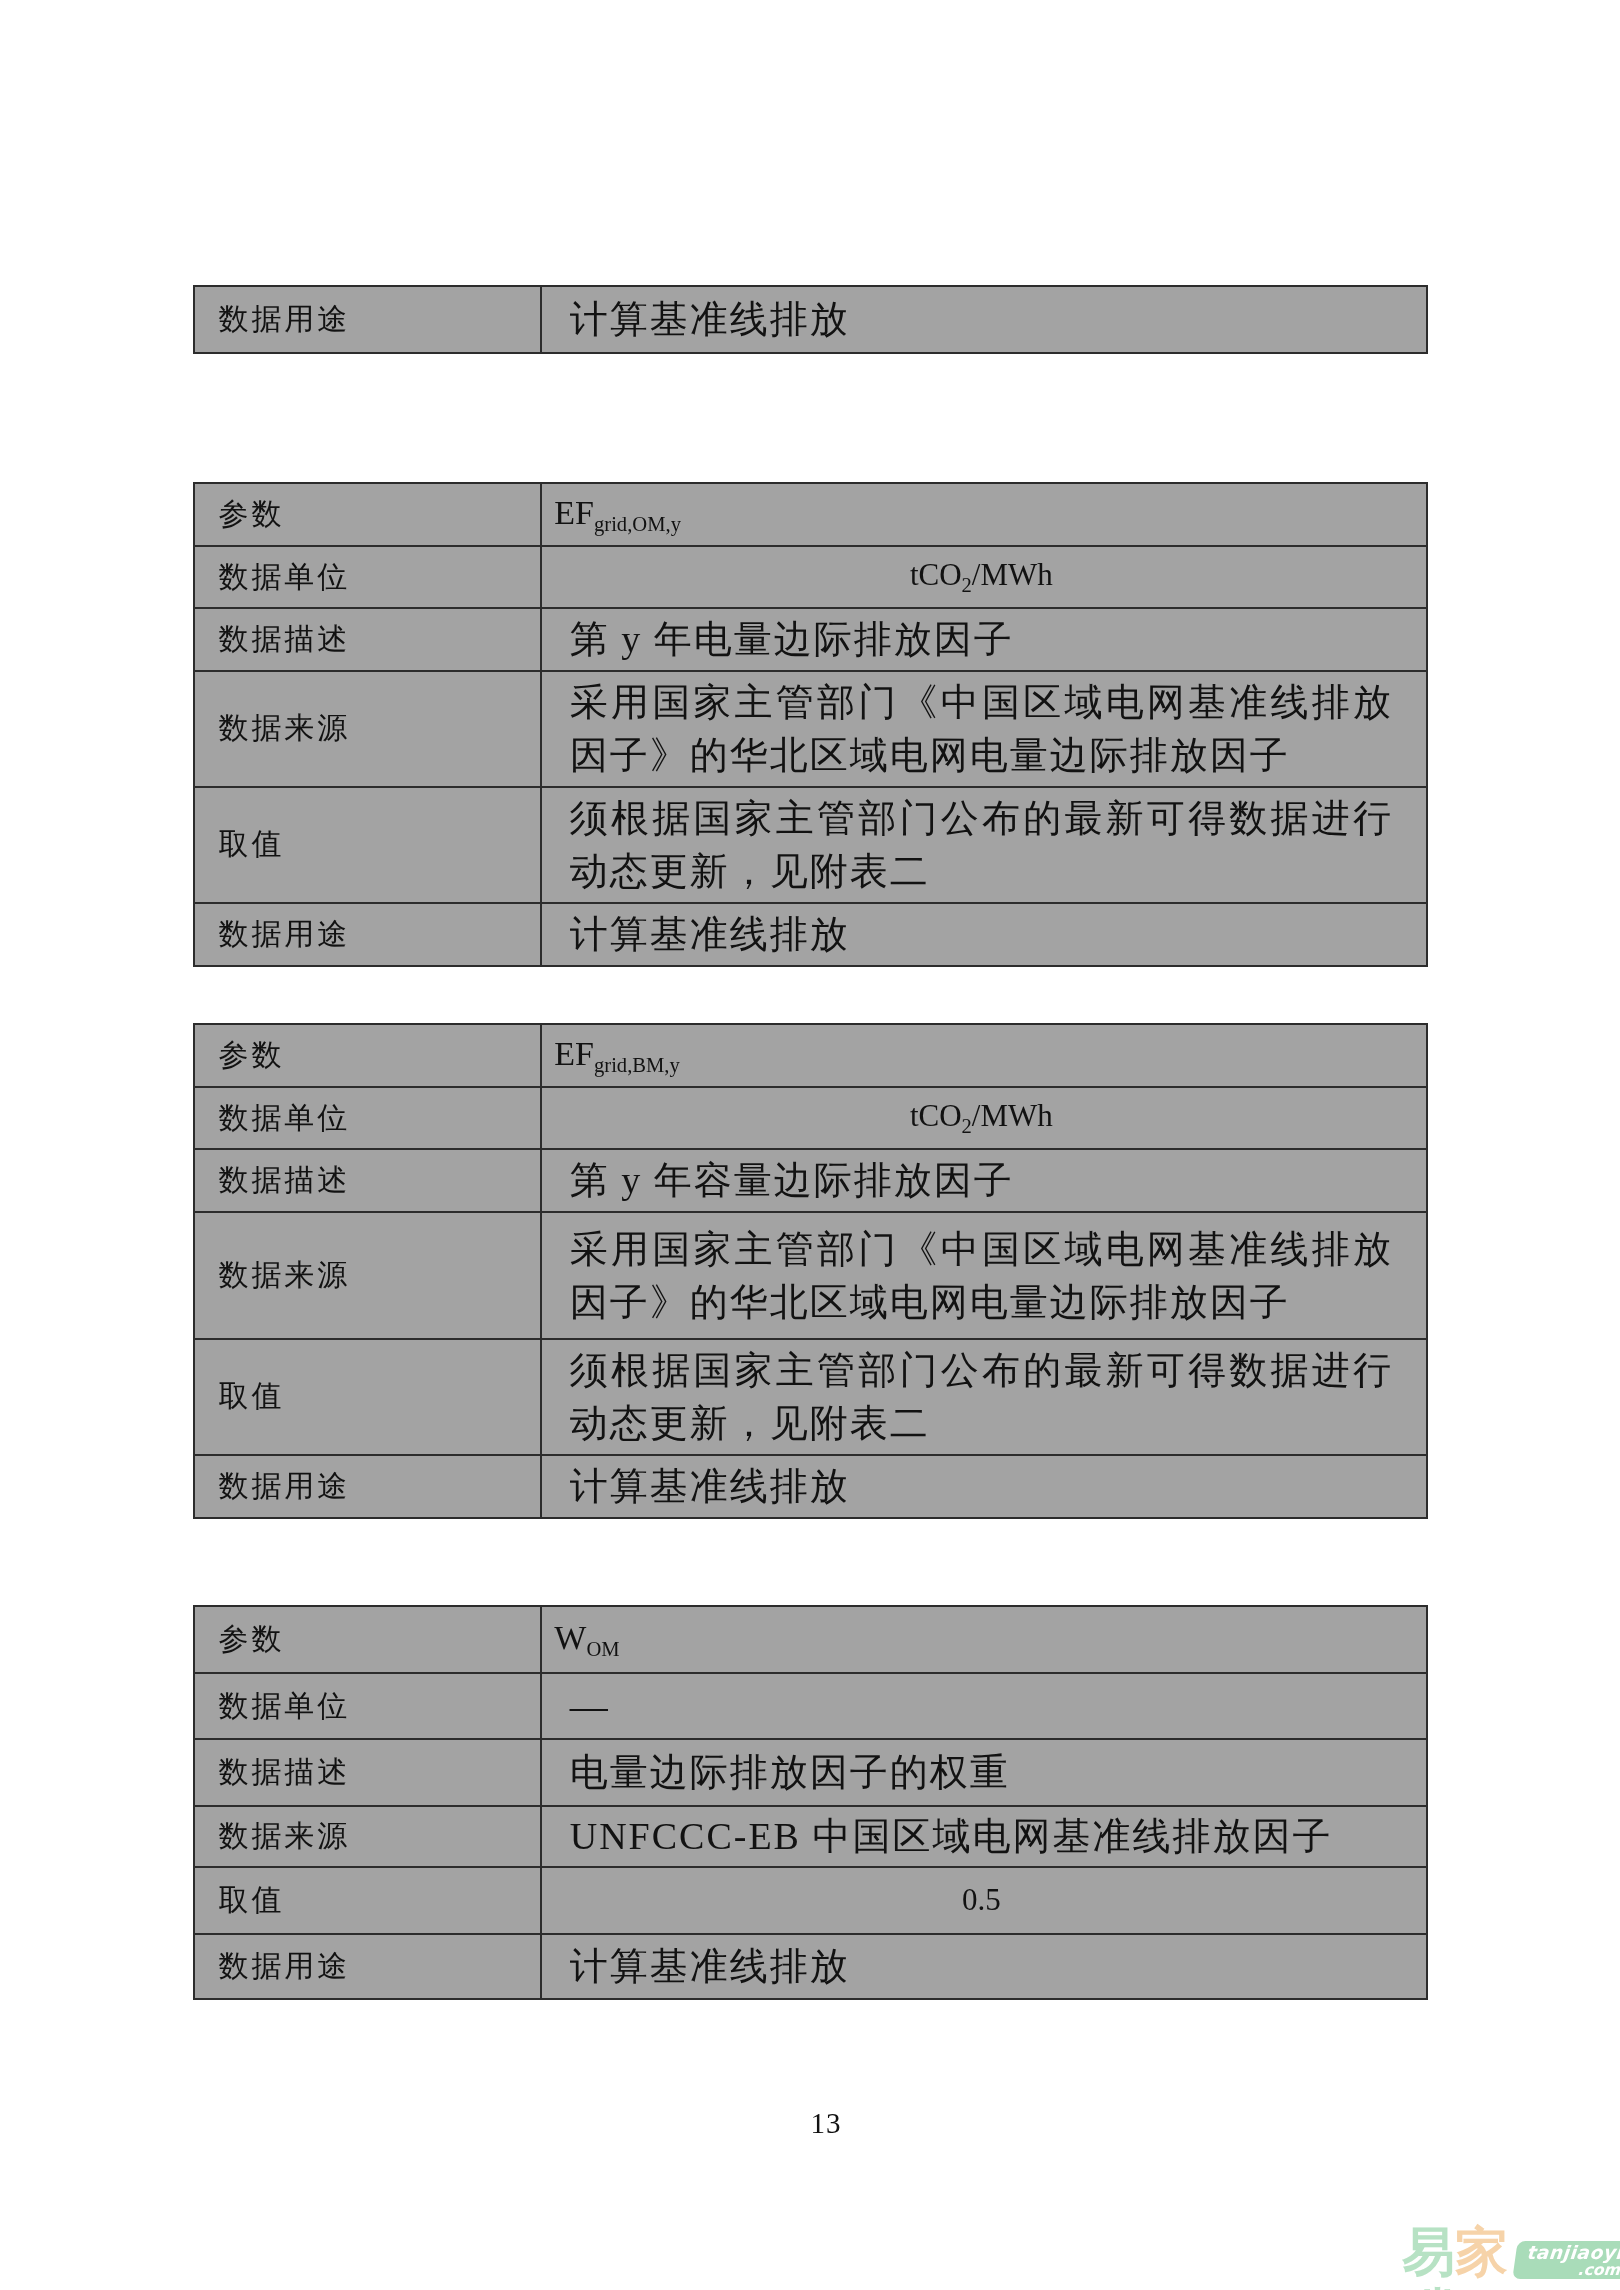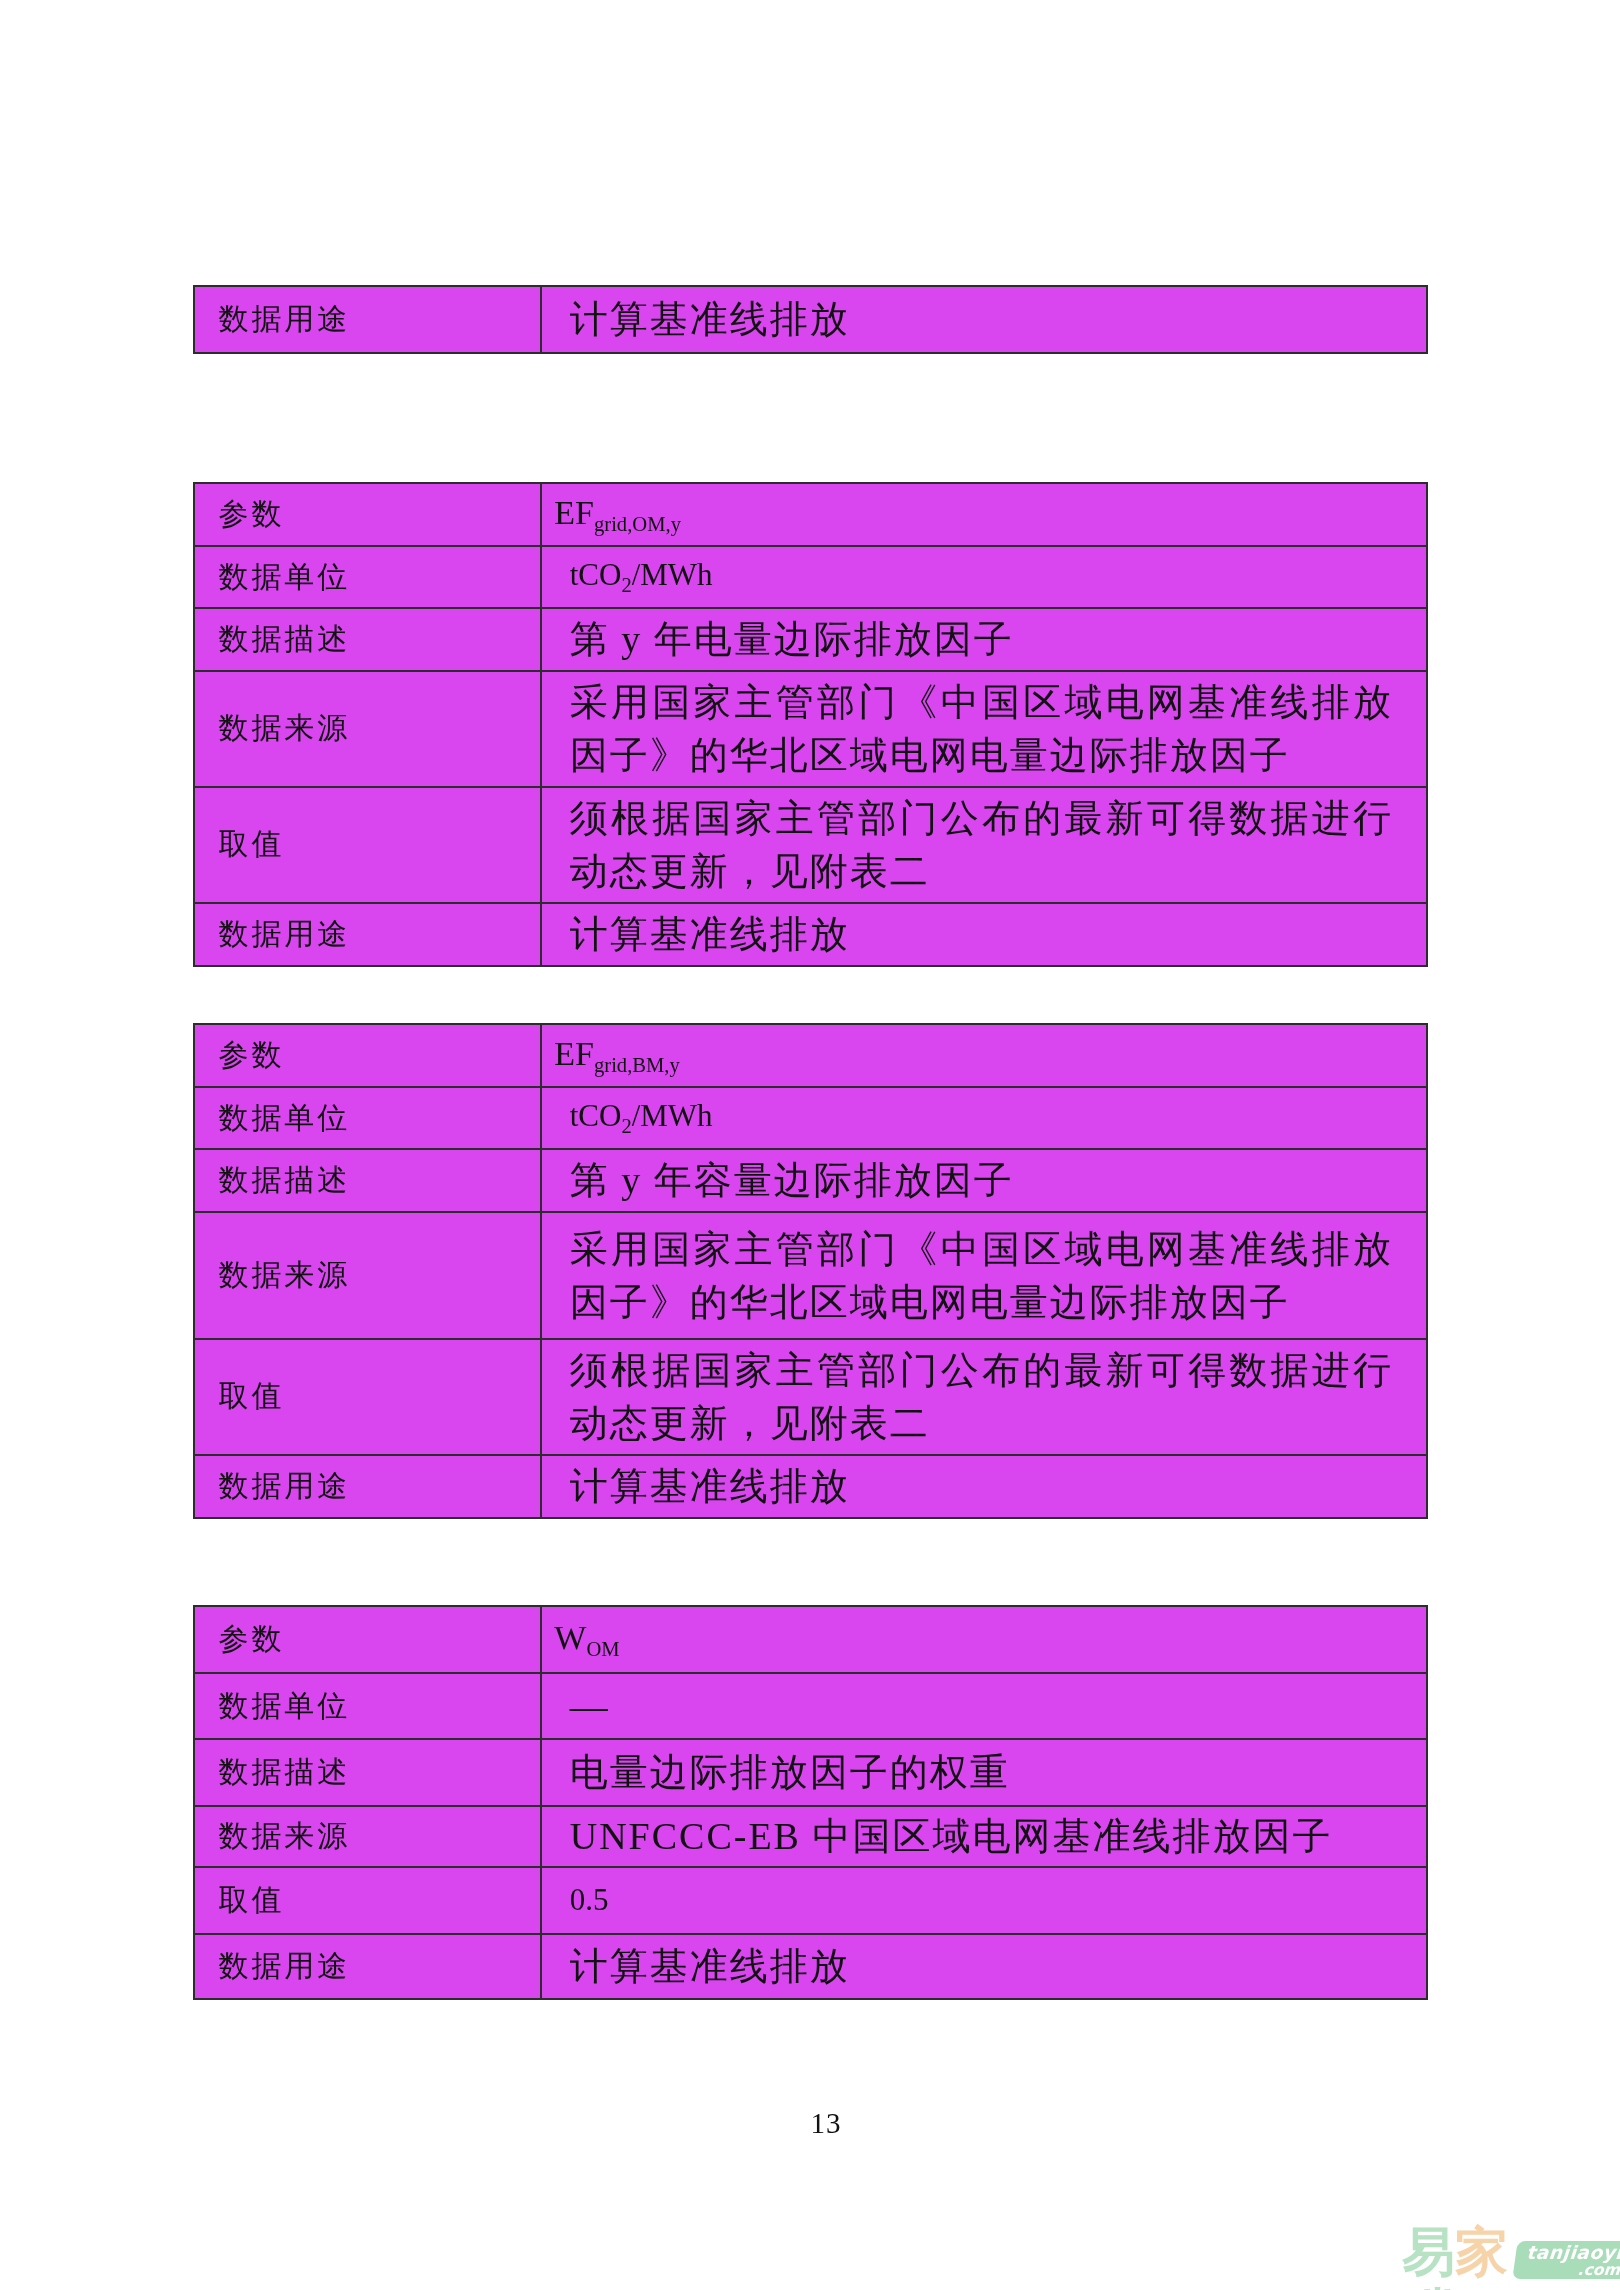--- a/index.html
+++ b/index.html
@@ -10,42 +10,42 @@
     color:#121212;
   }
   table.ptable {
     position:absolute; left:193px; width:1235px;
     border-collapse:collapse; table-layout:fixed;
     border:2px solid #2c2c2c;
   }
   table.ptable td {
     border:2px solid #2c2c2c;
     vertical-align:middle;
-    background:#d946ef;
+    background:#a3a3a3;
     font-family:Liberation Serif, serif;
   }
   td.c1 {
     width:312px;
     padding:3.9px 9.8px 3.9px 23.5px;
     font-size:30px;
     letter-spacing:2.9px;
     white-space:nowrap;
   }
   td.c2 {
     padding:3.9px 33px 3.9px 27.4px;
     font-size:38px;
     letter-spacing:2px;
   }
   td.c2.multi {
     line-height:53px;
     text-align:justify;
     margin-left:8px;
   }
   td.c2.param { letter-spacing:0; font-size:34px;padding-left:12px; }
-  td.c2.latin { letter-spacing:0; font-size:31px; }
+  td.c2.latin { letter-spacing:0; font-size:31px;text-align:center; }
   .subtext {
     font-size:20.6px;
     letter-spacing:0;
     vertical-align:-6.9px;
   }
   .unitsub {
     font-size:20.6px;
     letter-spacing:0;
     vertical-align:-6.9px;
   }

